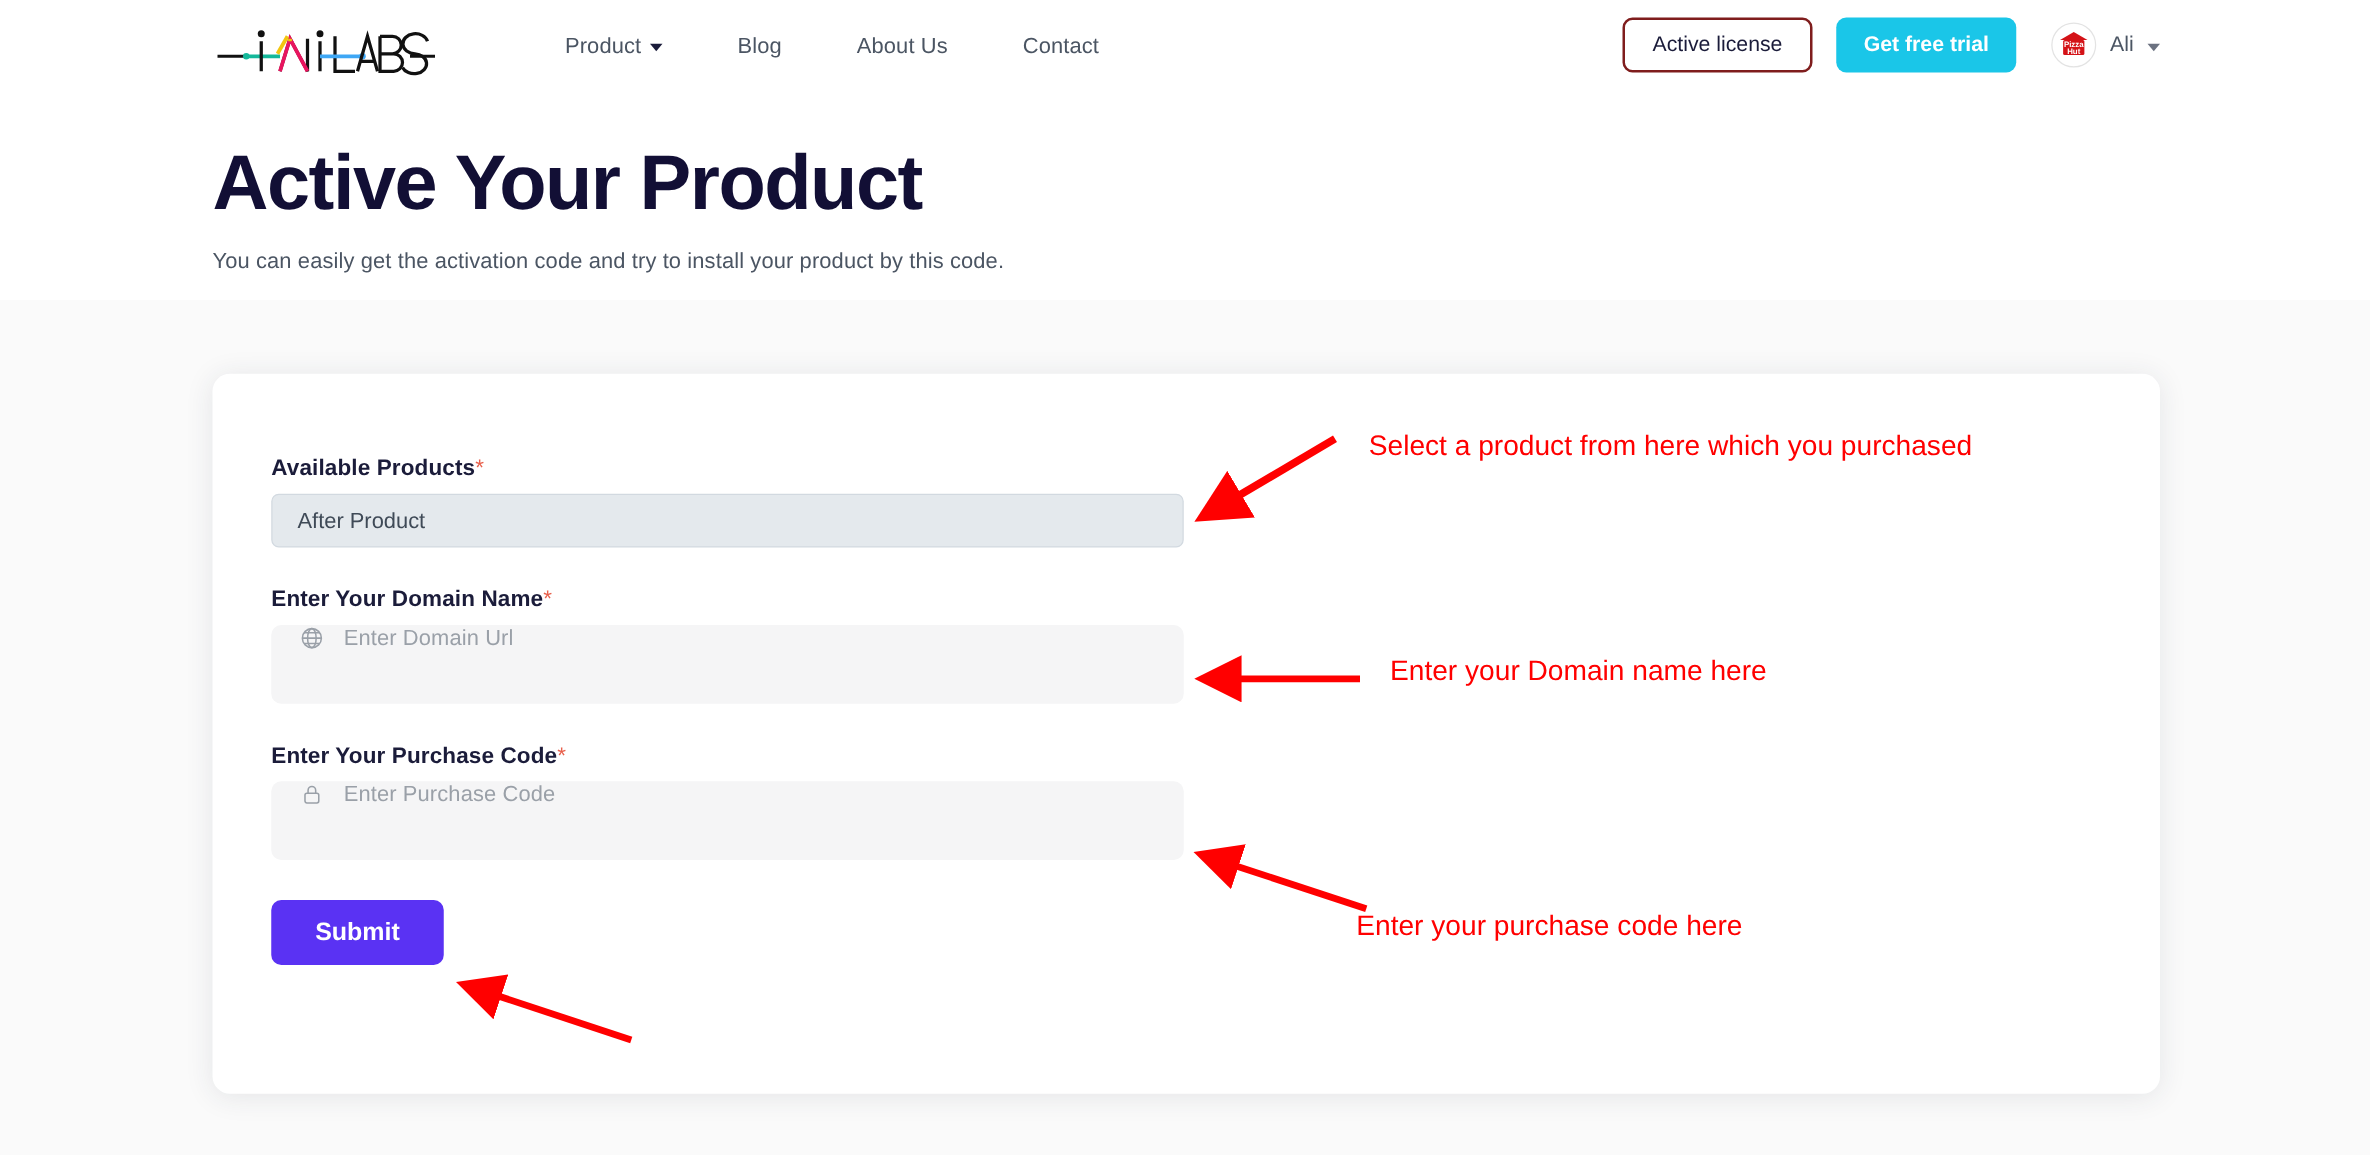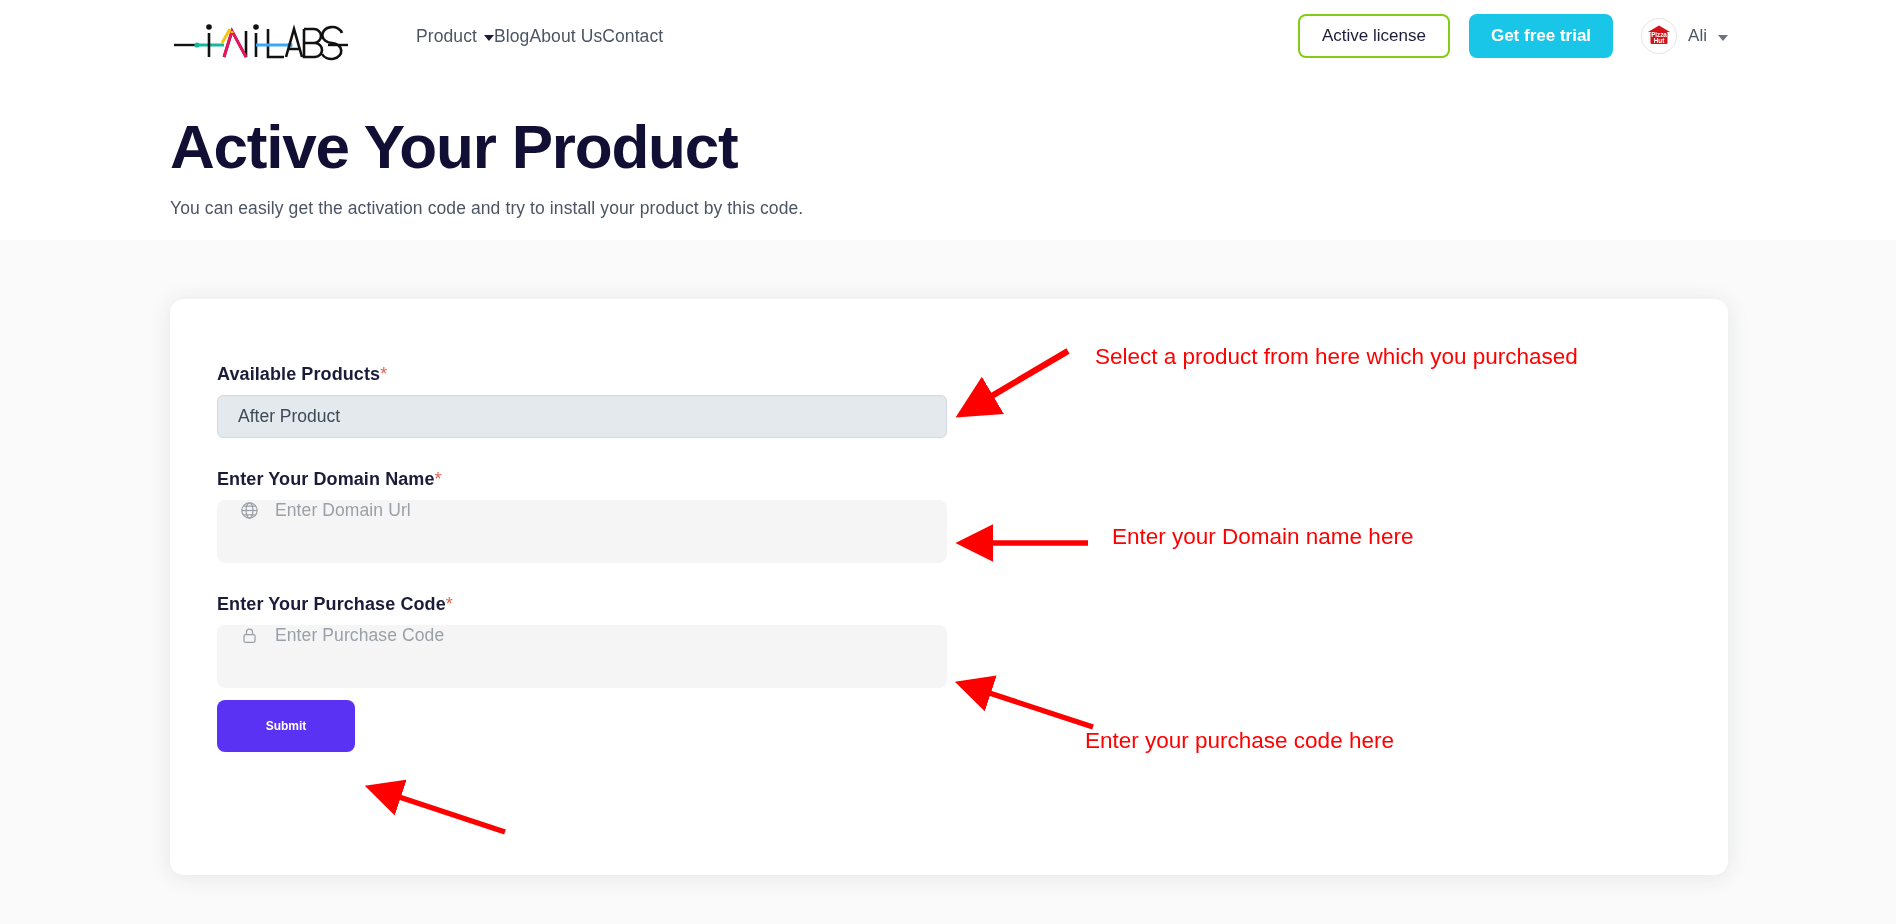--- a/index.html
+++ b/index.html
@@ -34,24 +34,25 @@
     top: 16px;
     width: 178px;
     height: 48px;
     display: flex;
     align-items: center;
   }
   .logo svg { display: block; }
 
   .nav {
     position: absolute;
-    left: 416px;
+    left: 452px;
     top: 26px;
     display: flex;
     align-items: center;
+    gap: 60px;
     text-align: right;
   }
   .nav-item {
     font-size: 17.5px;
     color: #4b5563;
     letter-spacing: .1px;
     display: flex;
     align-items: center;
     gap: 7px;
     cursor: pointer;
@@ -70,21 +71,21 @@
     position: absolute;
     right: 168px;
     top: 14px;
     display: flex;
     align-items: center;
     gap: 0;
   }
   .btn-outline {
     height: 44px;
     padding: 0 22px;
-    border: 2px solid #84cc16;
+    border: 2px solid #7f1d1d;
     border-radius: 8px;
     background: #ffffff;
     color: #1b1c3a;
     font-size: 17px;
     font-family: "Liberation Sans", sans-serif;
     display: flex;
     align-items: center;
     justify-content: center;
     cursor: pointer;
     white-space: nowrap;
@@ -229,28 +230,28 @@
   .input-ph {
     font-size: 17.5px;
     color: #9aa0a8;
     letter-spacing: .1px;
   }
 
   .gap-a { height: 31px; }
   .gap-b { height: 31px; }
 
   .btn-submit {
-    margin-top: 12px;
+    margin-top: 32px;
     width: 138px;
     height: 52px;
     border: none;
     border-radius: 8px;
     background: #5a32f3;
     color: #ffffff;
-    font-size: 12px;
+    font-size: 20px;
     font-weight: bold;
     font-family: "Liberation Sans", sans-serif;
     cursor: pointer;
   }
 
   
   .anno-layer {
     position: absolute;
     left: 0; top: 0;
     width: 1896px; height: 924px;

